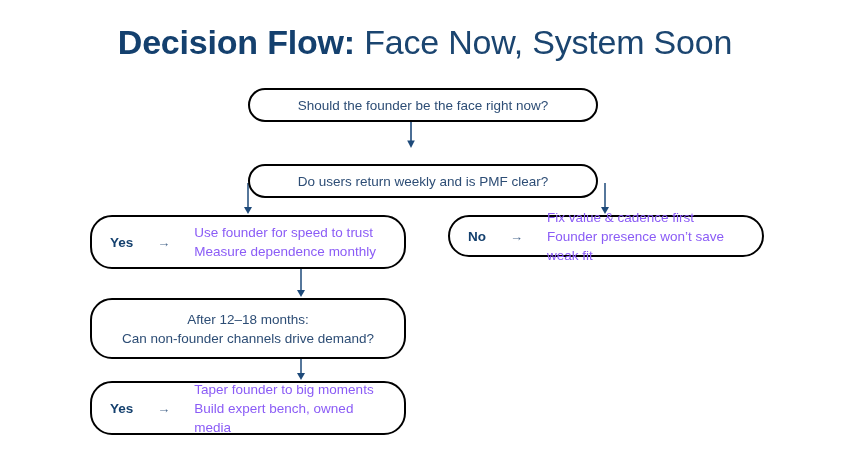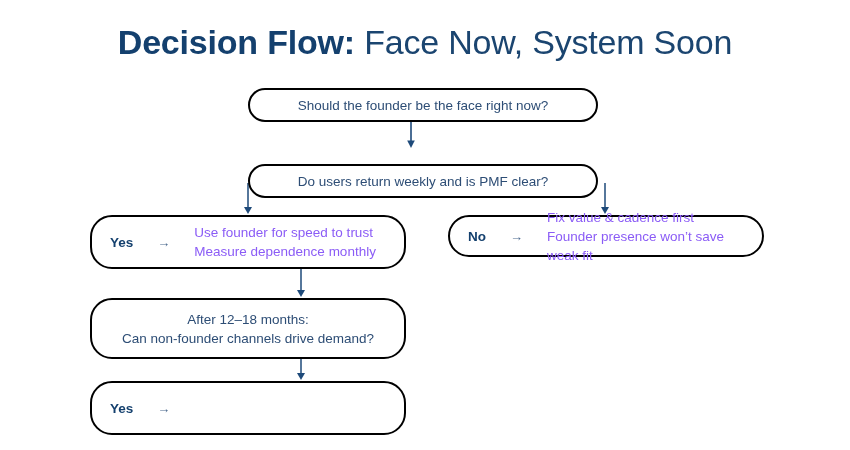--- a/index.html
+++ b/index.html
@@ -186,16 +186,18 @@
 
   <div class="node soft" id="node-q3">
     <span class="node-text">After 12–18 months:
 Can non-founder channels drive demand?</span>
   </div>
 
   <div class="node soft" id="node-yes2">
     <div class="branch">
       <span class="branch-label">Yes</span>
       <span class="branch-arrow">→</span>
+      <span class="branch-lines">Taper founder to big moments
+Build expert bench, owned media</span>
     </div>
   </div>
 
 </div>
 
 </body></html>

